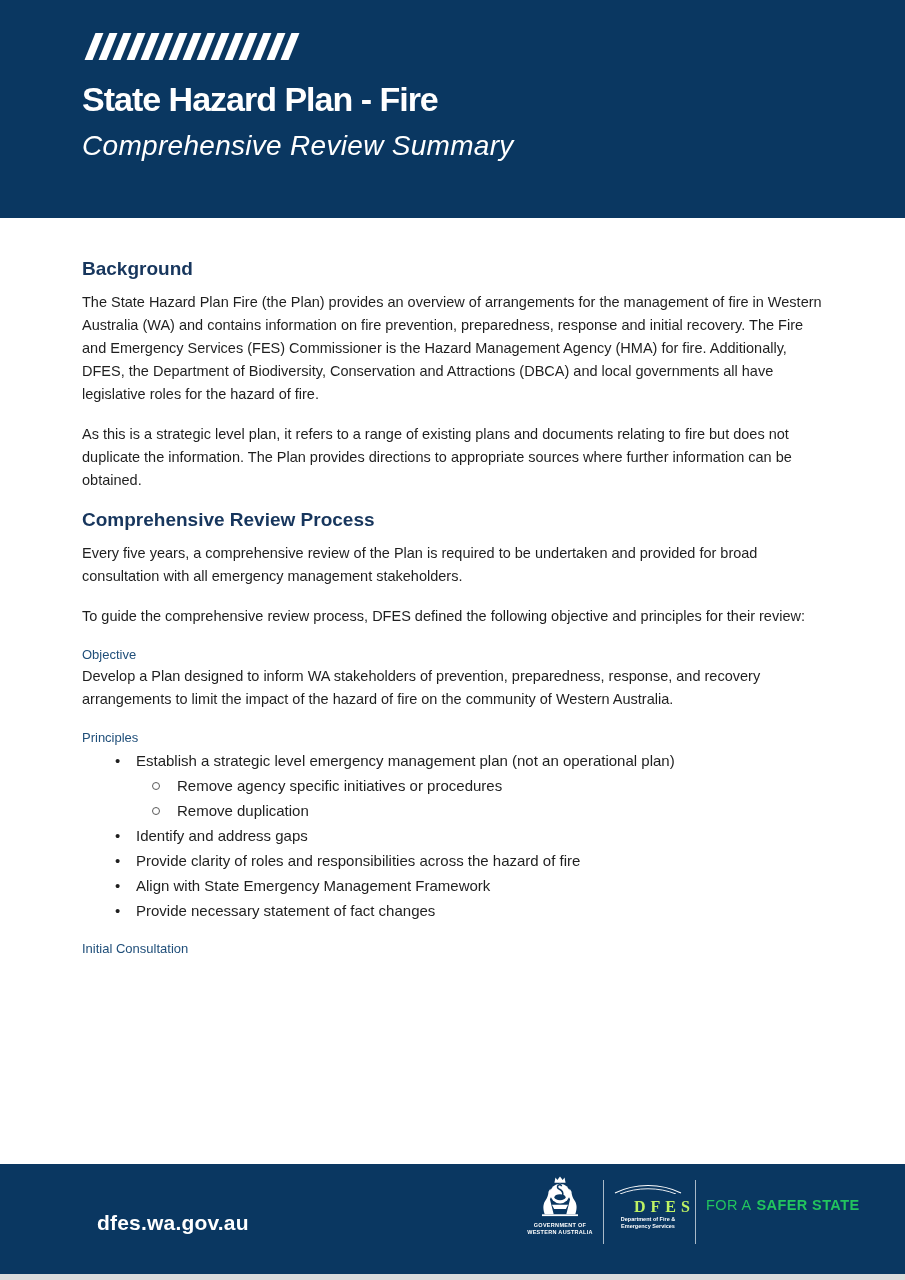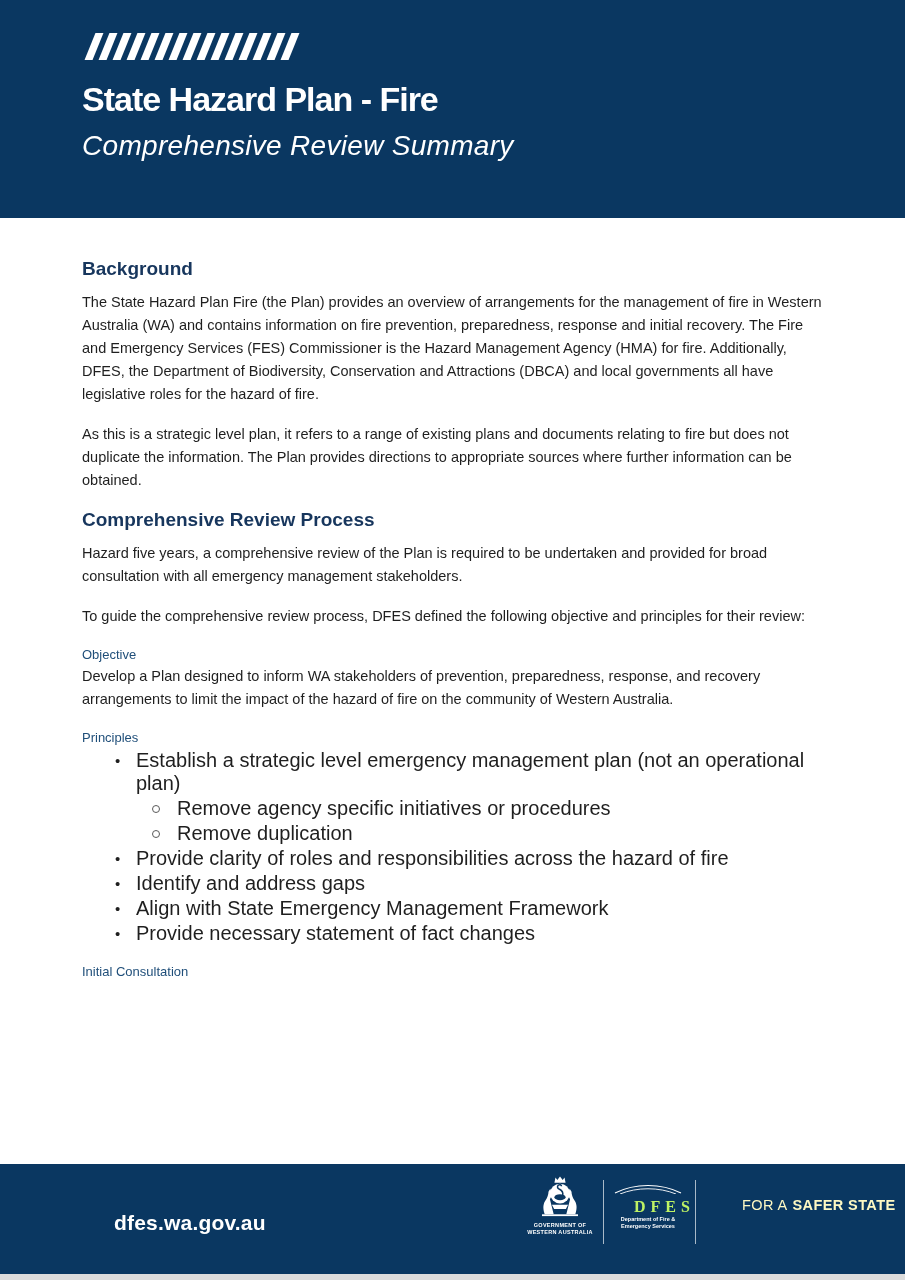--- a/index.html
+++ b/index.html
@@ -48,21 +48,21 @@
   }
   .doc-main p{
     font-size:14.5px;line-height:23px;margin:0 0 17px 0;color:var(--body-text);
   }
   .sub-heading{
     font-size:13px;font-weight:normal;color:var(--subheading);
     margin:19px 0 3px 0;
   }
   ul.bullets{list-style:none;margin:4px 0 12px 0;padding:0;}
   ul.bullets li{
-    position:relative;font-size:20px;line-height:23px;margin:0 0 2px 0;
+    position:relative;font-size:15px;line-height:23px;margin:0 0 2px 0;
   }
   li.lvl1{padding-left:54px;}
   li.lvl1::before{
     content:"\2022";position:absolute;left:33px;top:0;
     font-size:15px;color:var(--body-text);
   }
   li.lvl2{padding-left:95px;}
   li.lvl2::before{
     content:"";position:absolute;left:70px;top:8px;
     width:6px;height:6px;border:1.2px solid #5a5a5a;border-radius:50%;
@@ -73,21 +73,21 @@
   .footer-band{
     position:absolute;left:0;top:1164px;width:905px;height:110px;
     background:var(--navy);color:#ffffff;
   }
   .page-bottom-edge{
     position:absolute;left:0;top:1274px;width:905px;height:6px;
     background:#dcdcdc;
   }
   .footer-site{
     position:absolute;left:97px;top:47px;
-    font-size:21px;font-weight:bold;letter-spacing:0.2px;color:#ffffff;margin-left:17px;
+    font-size:21px;font-weight:bold;letter-spacing:0.2px;color:#ffffff;
   }
   .gov-logo{position:absolute;left:527px;top:12px;width:66px;text-align:center;}
   .gov-logo svg{display:block;margin:0 auto;}
   .logo-caption{
     font-size:5.5px;line-height:7px;font-weight:bold;letter-spacing:0.3px;
     color:#ffffff;white-space:nowrap;
   }
   .footer-divider{
     position:absolute;top:16px;width:1px;height:64px;
     background:rgba(255,255,255,0.65);
@@ -97,22 +97,22 @@
   .dfes-logo{position:absolute;left:611px;top:16px;width:74px;text-align:center;}
   .dfes-word{
     font-family:"Liberation Serif",serif;font-weight:bold;
     font-size:16px;letter-spacing:5px;margin-left:23px;line-height:18px;
     color:#bef264;
   }
   .dfes-caption{
     font-size:5.5px;line-height:7px;font-weight:bold;color:#ffffff;white-space:nowrap;
   }
   .footer-tagline{
-    position:absolute;left:742px;top:33px;
-    font-size:14.5px;letter-spacing:0.4px;white-space:nowrap;color:#fef9c3;
+    position:absolute;left:706px;top:33px;
+    font-size:14.5px;letter-spacing:0.4px;white-space:nowrap;color:#22c55e;
   }
   .footer-tagline .light{font-weight:normal;margin-right:5px;}
   .footer-tagline .bold{font-weight:bold;}
 </style>
 </head>
 <body>
 
 <header class="header-band">
   <div class="slashes">
       <span class="slash"></span>
@@ -135,33 +135,33 @@
   <div class="doc-subtitle">Comprehensive Review Summary</div>
 </header>
 
 <main class="doc-main">
 
   <h2 class="section-heading">Background</h2>
   <p>The State Hazard Plan Fire (the Plan) provides an overview of arrangements for the management of fire in Western Australia (WA) and contains information on fire prevention, preparedness, response and initial recovery. The Fire and Emergency Services (FES) Commissioner is the Hazard Management Agency (HMA) for fire. Additionally, DFES, the Department of Biodiversity, Conservation and Attractions (DBCA) and local governments all have legislative roles for the hazard of fire.</p>
   <p>As this is a strategic level plan, it refers to a range of existing plans and documents relating to fire but does not duplicate the information. The Plan provides directions to appropriate sources where further information can be obtained.</p>
 
   <h2 class="section-heading">Comprehensive Review Process</h2>
-  <p>Hazard five years, a comprehensive review of the Plan  is required to be undertaken and provided for broad consultation with all emergency management stakeholders.</p>
+  <p>Every five years, a comprehensive review of the Plan  is required to be undertaken and provided for broad consultation with all emergency management stakeholders.</p>
   <p>To guide the comprehensive review process, DFES defined the following objective and principles for their review:</p>
 
   <h3 class="sub-heading">Objective</h3>
   <p>Develop a Plan designed to inform WA stakeholders of prevention, preparedness, response, and recovery arrangements to limit the impact of the hazard of fire on the community of Western Australia.</p>
 
   <h3 class="sub-heading">Principles</h3>
   <ul class="bullets">
     <li class="lvl1">Establish a strategic level emergency management plan (not an operational plan)</li>
     <li class="lvl2">Remove agency specific initiatives or procedures</li>
     <li class="lvl2">Remove duplication</li>
+    <li class="lvl1">Identify and address gaps</li>
     <li class="lvl1">Provide clarity of roles and responsibilities across the hazard of fire</li>
-    <li class="lvl1">Identify and address gaps</li>
     <li class="lvl1">Align with State Emergency Management Framework</li>
     <li class="lvl1">Provide necessary statement of fact changes</li>
   </ul>
 
   <h3 class="sub-heading">Initial Consultation</h3>
 
 </main>
 
 <footer class="footer-band">
 

